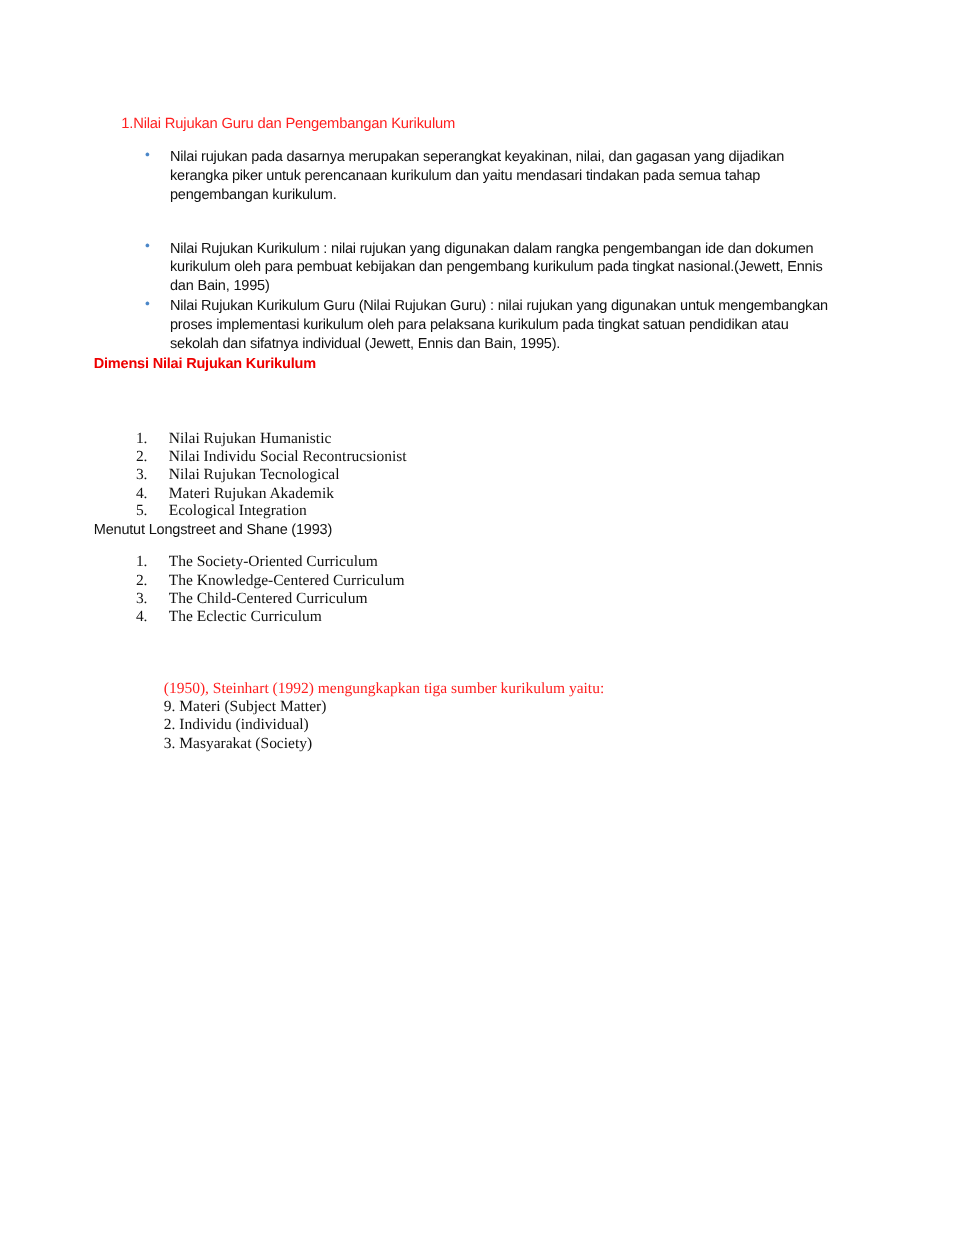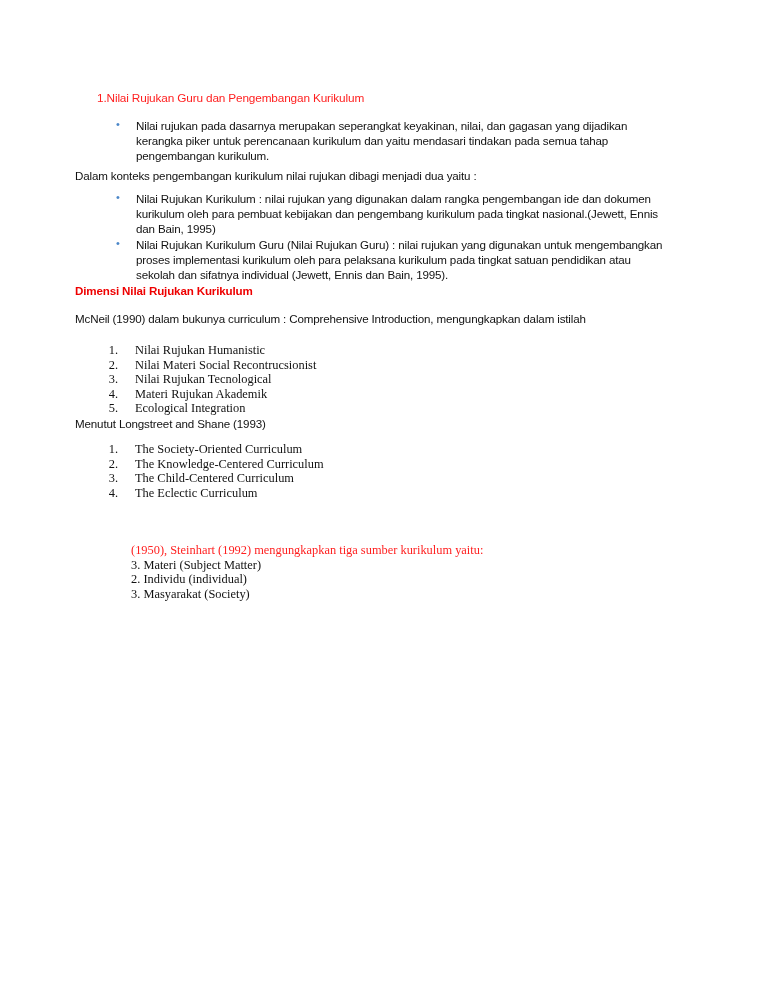--- a/index.html
+++ b/index.html
@@ -21,59 +21,57 @@
 
   <div class="abs sans red" style="left:97px; top:91px; font-size:11.8px;">1.Nilai Rujukan Guru dan Pengembangan Kurikulum</div>
 
   <div>
     <span class="bullet sans" style="left:116px; top:118px;">•</span>
     <div class="line sans" style="left:136px; top:118px;">Nilai rujukan pada dasarnya merupakan seperangkat keyakinan, nilai, dan gagasan yang dijadikan</div>
     <div class="line sans" style="left:136px; top:133px;">kerangka piker untuk perencanaan kurikulum dan yaitu mendasari tindakan pada semua tahap</div>
     <div class="line sans" style="left:136px; top:148px;">pengembangan kurikulum.</div>
   </div>
 
-  <div class="line sans" style="left:75px; top:168px;">Dalam konteks pengembangan kurikulum nilai rujukan dibagi menjadi dua yaitu :</div>
 
   <div>
     <div>
       <span class="bullet sans" style="left:116px; top:191px;">•</span>
       <div class="line sans" style="left:136px; top:191px;">Nilai Rujukan Kurikulum : nilai rujukan yang digunakan dalam rangka pengembangan ide dan dokumen</div>
       <div class="line sans" style="left:136px; top:206px;">kurikulum oleh para pembuat kebijakan dan pengembang kurikulum pada tingkat nasional.(Jewett, Ennis</div>
       <div class="line sans" style="left:136px; top:221px;">dan Bain, 1995)</div>
     </div>
     <div>
       <span class="bullet sans" style="left:116px; top:237px;">•</span>
       <div class="line sans" style="left:136px; top:237px;">Nilai Rujukan Kurikulum Guru (Nilai Rujukan Guru) : nilai rujukan yang digunakan untuk mengembangkan</div>
       <div class="line sans" style="left:136px; top:252px;">proses implementasi kurikulum oleh para pelaksana kurikulum pada tingkat satuan pendidikan atau</div>
       <div class="line sans" style="left:136px; top:267px;">sekolah dan sifatnya individual (Jewett, Ennis dan Bain, 1995).</div>
     </div>
   </div>
 
   <div class="line sans red-bold" style="left:75px; top:283px;">Dimensi Nilai Rujukan Kurikulum</div>
 
-  <div class="line sans" style="left:75px; top:311px;">McNeil (1990) dalam bukunya curriculum : Comprehensive Introduction, mengungkapkan dalam istilah</div>
 
   <div>
     <div class="line serif" style="left:104px; top:343px;"><span class="num" style="position:static; display:inline-block;">1.</span><span style="position:absolute; left:31px;">Nilai Rujukan Humanistic</span></div>
-    <div class="line serif" style="left:104px; top:357.5px;"><span class="num" style="position:static; display:inline-block;">2.</span><span style="position:absolute; left:31px;">Nilai Materi Social Recontrucsionist</span></div>
+    <div class="line serif" style="left:104px; top:357.5px;"><span class="num" style="position:static; display:inline-block;">2.</span><span style="position:absolute; left:31px;">Nilai Individu Social Recontrucsionist</span></div>
     <div class="line serif" style="left:104px; top:372px;"><span class="num" style="position:static; display:inline-block;">3.</span><span style="position:absolute; left:31px;">Nilai Rujukan Tecnological</span></div>
     <div class="line serif" style="left:104px; top:386.5px;"><span class="num" style="position:static; display:inline-block;">4.</span><span style="position:absolute; left:31px;">Materi Rujukan Akademik</span></div>
     <div class="line serif" style="left:104px; top:401px;"><span class="num" style="position:static; display:inline-block;">5.</span><span style="position:absolute; left:31px;">Ecological Integration</span></div>
   </div>
 
   <div class="line sans" style="left:75px; top:416px;">Menutut Longstreet and Shane (1993)</div>
 
   <div>
     <div class="line serif" style="left:104px; top:442px;"><span class="num" style="position:static; display:inline-block;">1.</span><span style="position:absolute; left:31px;">The Society-Oriented Curriculum</span></div>
     <div class="line serif" style="left:104px; top:456.5px;"><span class="num" style="position:static; display:inline-block;">2.</span><span style="position:absolute; left:31px;">The Knowledge-Centered Curriculum</span></div>
     <div class="line serif" style="left:104px; top:471px;"><span class="num" style="position:static; display:inline-block;">3.</span><span style="position:absolute; left:31px;text-align:center;">The Child-Centered Curriculum</span></div>
     <div class="line serif" style="left:104px; top:485.5px;"><span class="num" style="position:static; display:inline-block;">4.</span><span style="position:absolute; left:31px;">The Eclectic Curriculum</span></div>
   </div>
 
   <div class="line serif red" style="left:131px; top:543px;">(1950), Steinhart (1992) mengungkapkan tiga sumber kurikulum yaitu:</div>
 
   <div>
-    <div class="line serif" style="left:131px; top:557.5px;">3. Materi (Subject Matter)</div>
+    <div class="line serif" style="left:131px; top:557.5px;">9. Materi (Subject Matter)</div>
     <div class="line serif" style="left:131px; top:572px;">2. Individu (individual)</div>
     <div class="line serif" style="left:131px; top:586.5px;">3. Masyarakat (Society)</div>
   </div>
 
 </div>
 
 </body></html>

